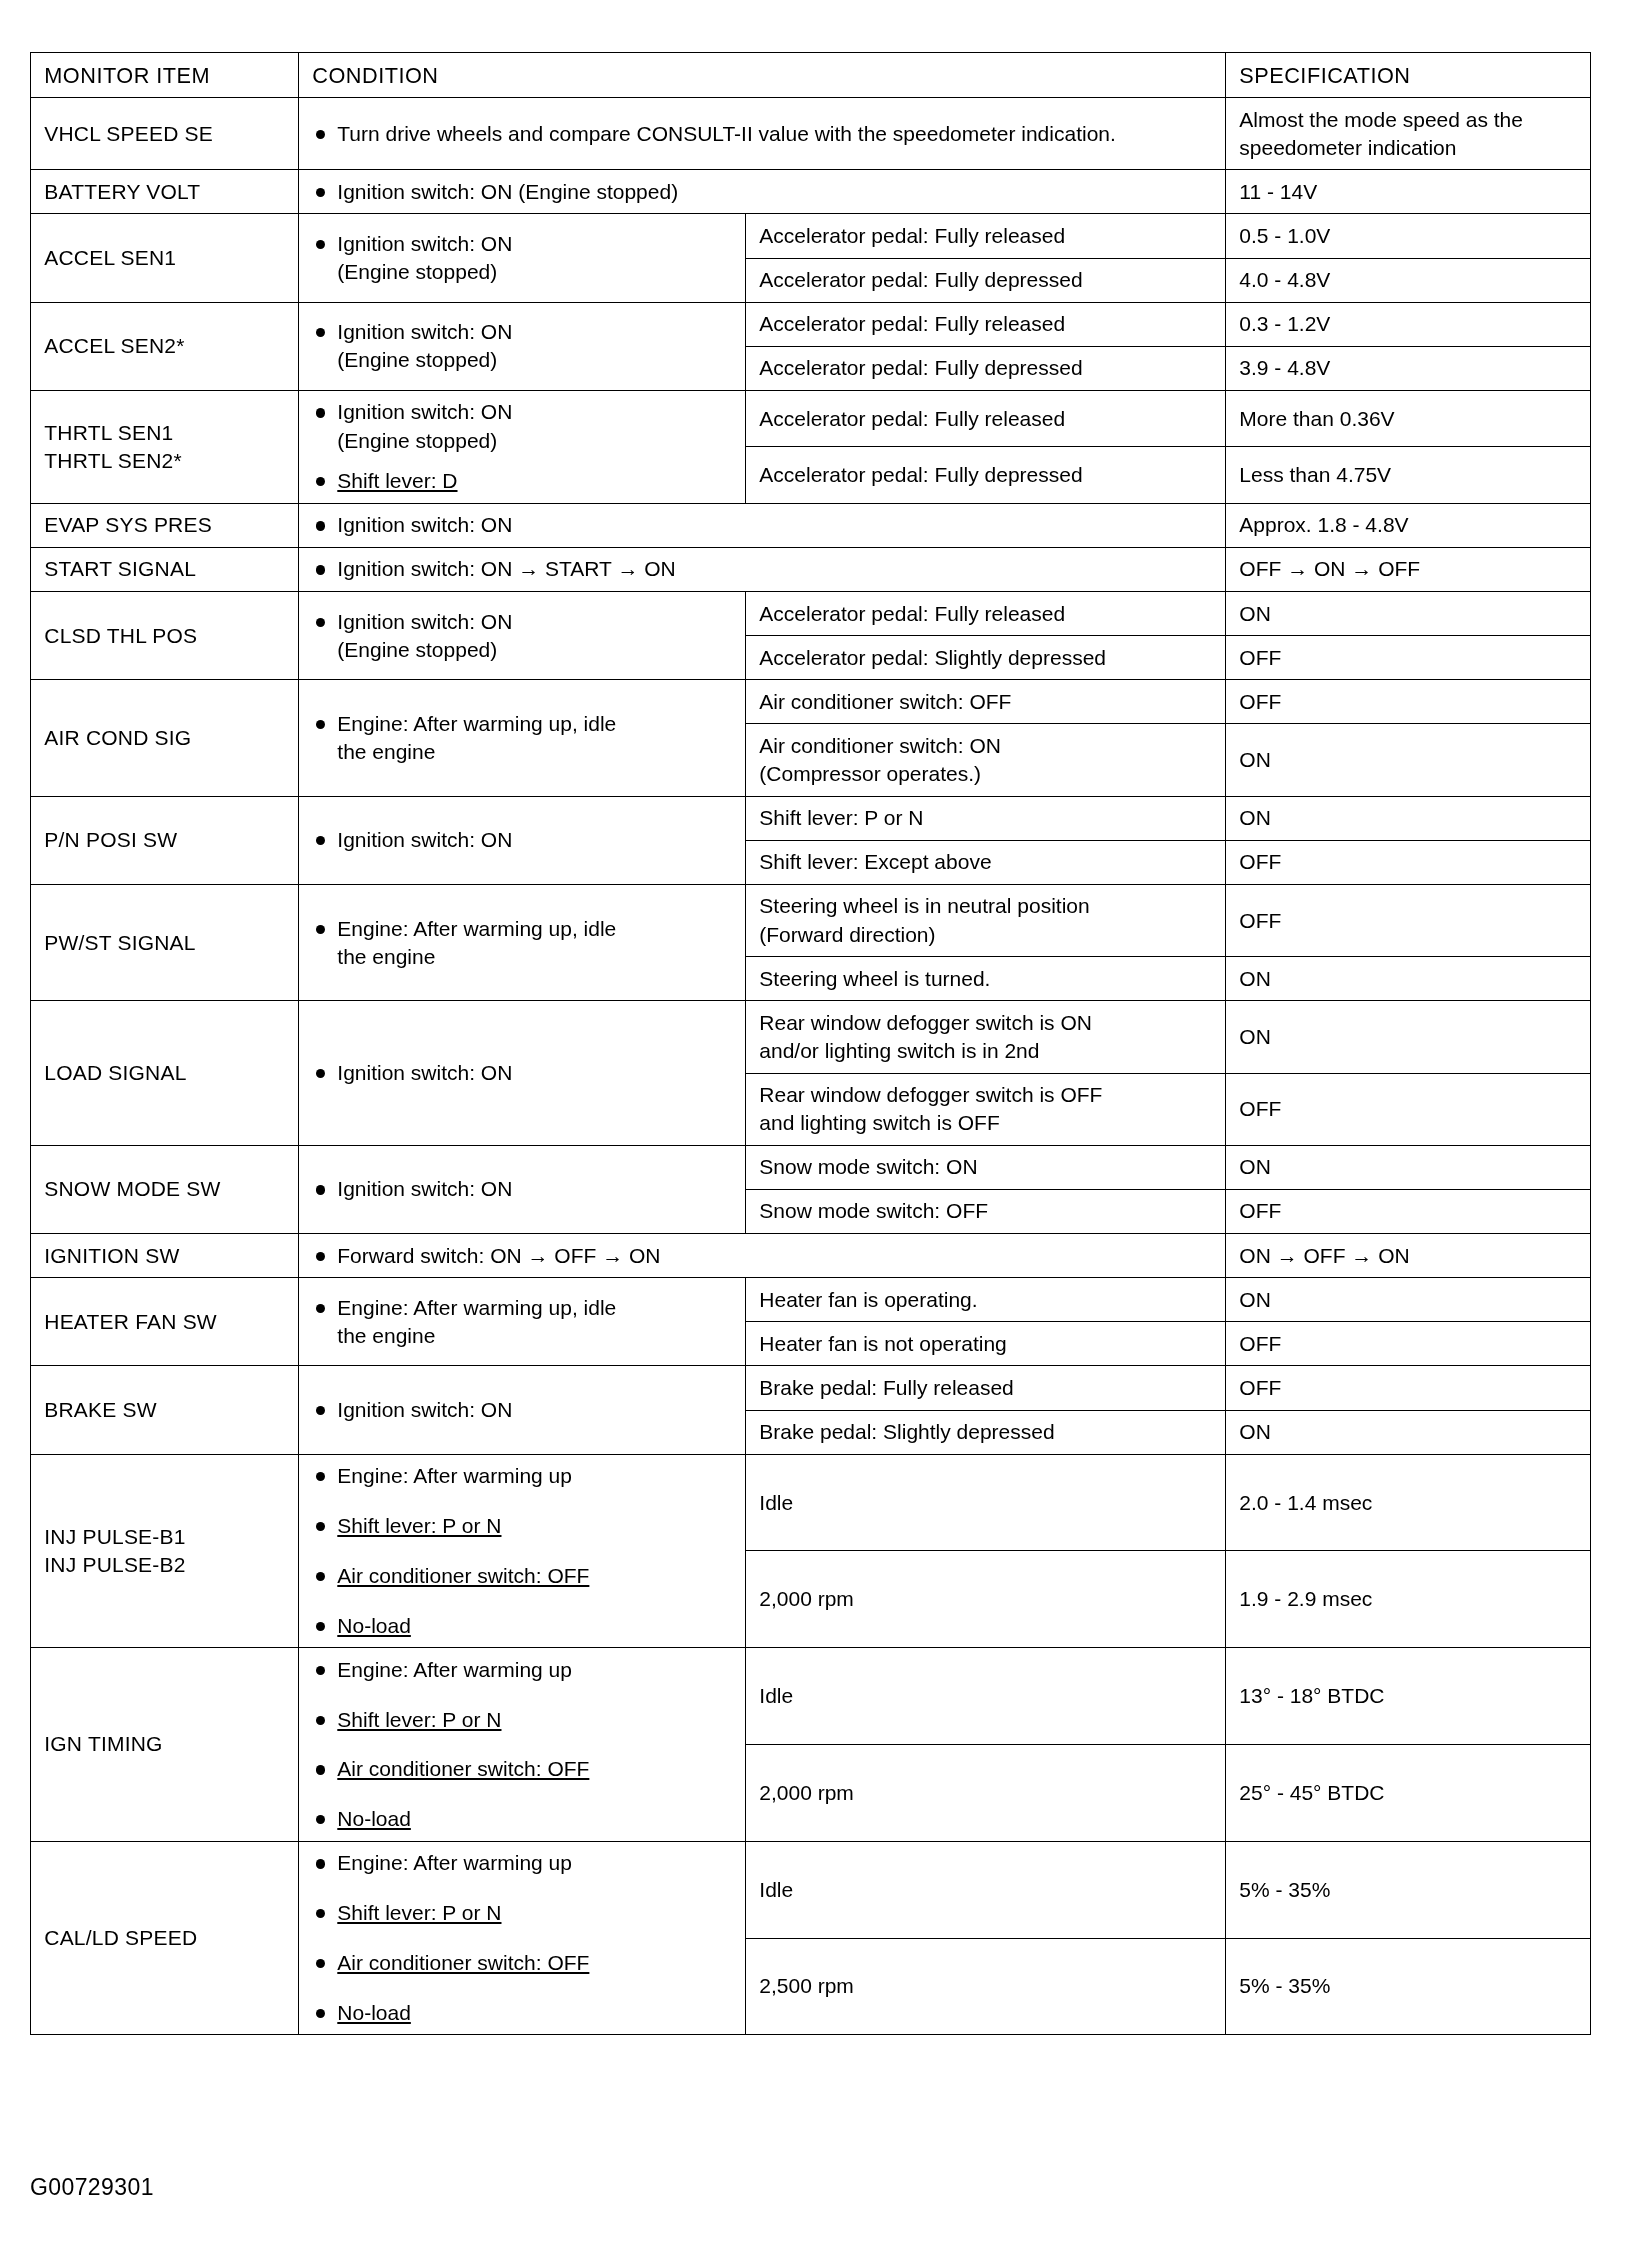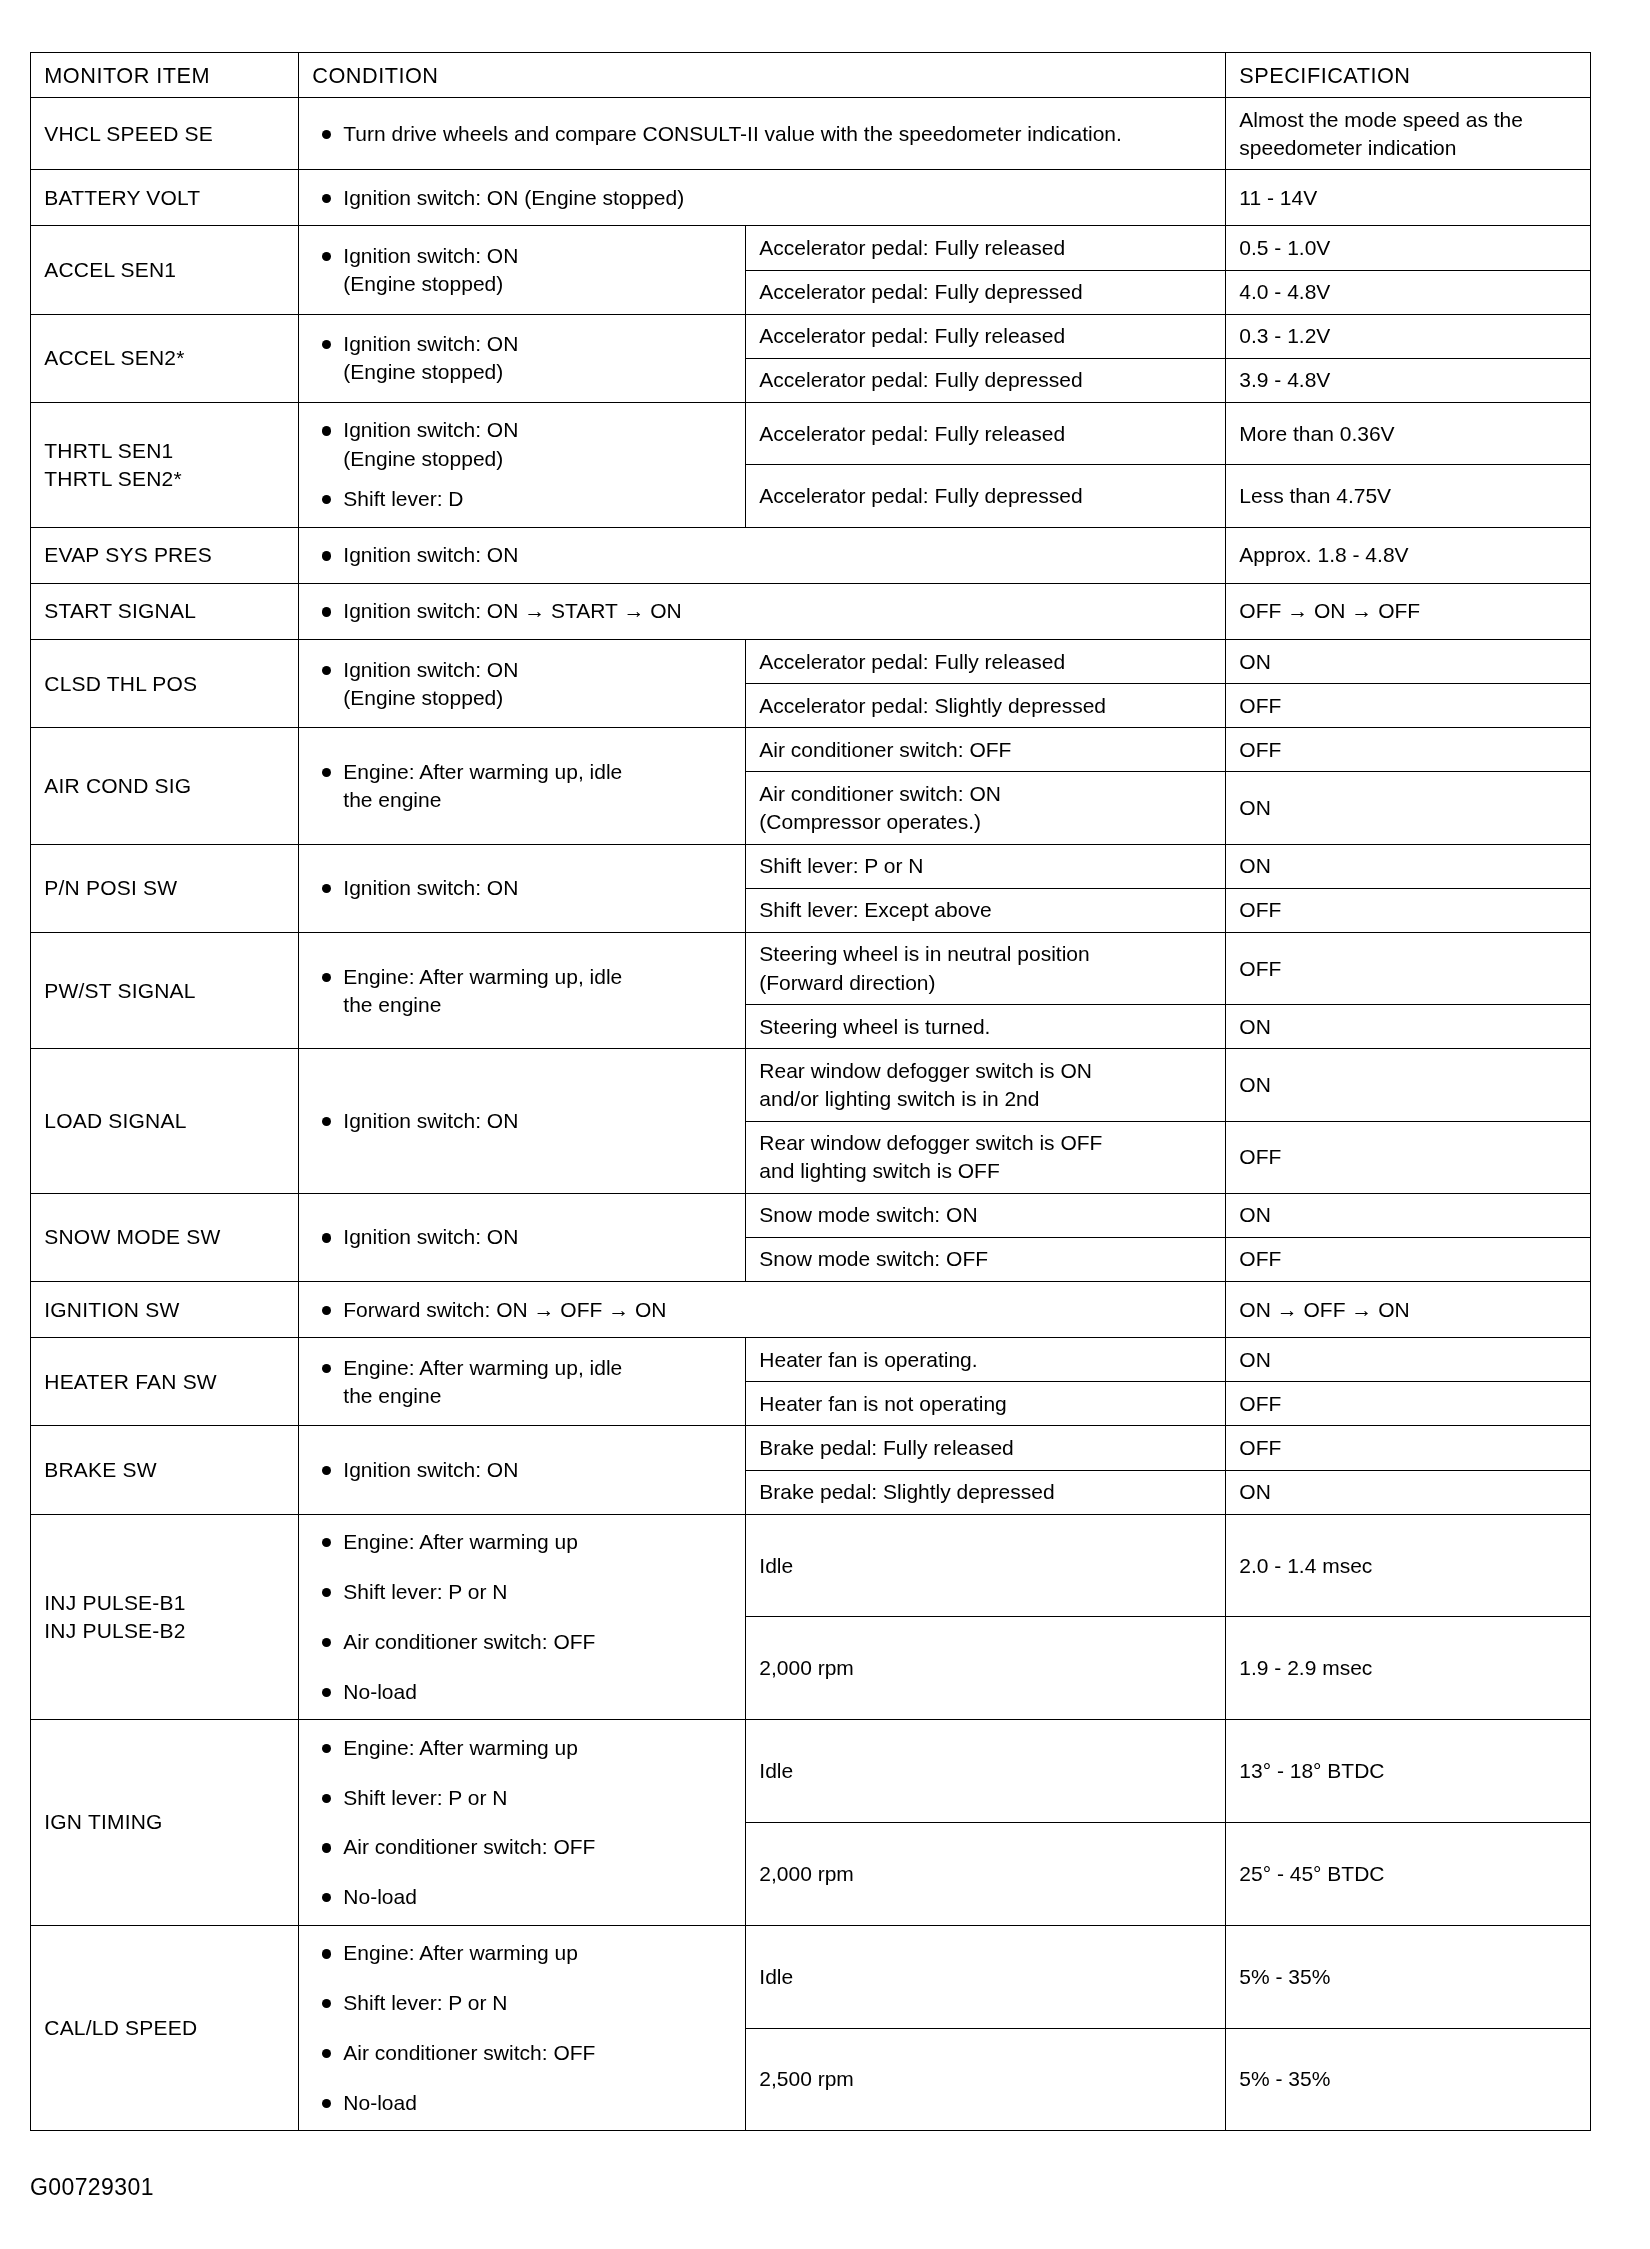--- a/index.html
+++ b/index.html
@@ -68,30 +68,30 @@
   .item-cell {
     text-align: left;
     padding-left: 18.3px;
     letter-spacing: 0.2px;
     white-space: pre-line;
   }
 
   .cond-cell { padding-left: 13.3px; }
 
   ul.cond-list {
-    margin: 6px;
+    margin: 0;
     padding: 0;
     list-style: none;
   }
   ul.cond-list > li {
     position: relative;
     padding-left: 25px;
     margin: 0 0 0 0;
   }
-  ul.cond-list > li + li { margin-top: 12.5px; }
+  ul.cond-list > li + li { margin-top: 12.5px; text-decoration: underline; }
   ul.cond-list > li .bullet {
     position: absolute;
     left: 3.3px;
     top: 10px;
     width: 9.2px;
     height: 9.2px;
     border-radius: 50%;
     background: #000;
     display: block;
   }

